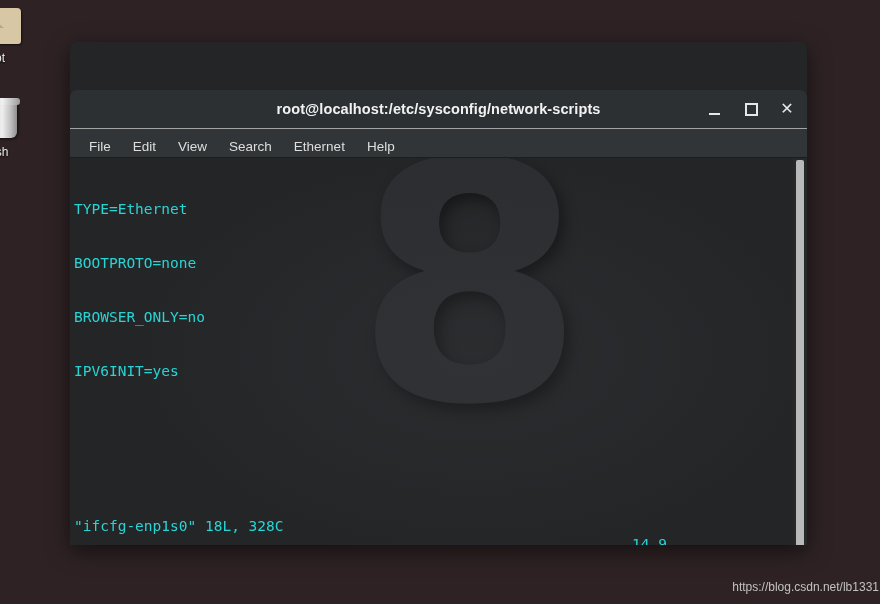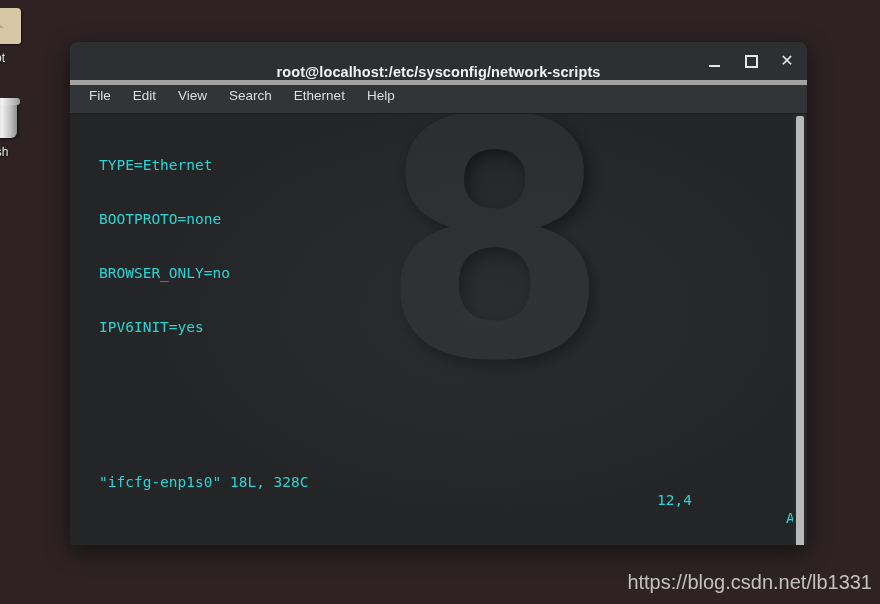--- a/index.html
+++ b/index.html
@@ -101,23 +101,24 @@
     overflow: hidden;
     background: #232527;
   }
 
   #titlebar {
     height: 38px;
     background: #2c3032;
     border-radius: 7px 7px 0 0;
     position: relative;
     display: flex;
-    align-items: flex-end;
+    align-items: center;
     justify-content: center;
-    border-bottom: 5px solid #a3a3a3;
+    border-bottom: 1px solid #a3a3a3;
+    margin-top: 48px;
   }
   #title-text {
     color: #f2f2f2;
     font-size: 14.5px;
     font-weight: bold;
     letter-spacing: .1px;
   }
   #window-controls {
     position: absolute;
     right: 10px; top: 0;
@@ -148,39 +149,38 @@
   .wctl-close {
     font-size: 16px;
     line-height: 1;
     font-family: "DejaVu Sans", sans-serif;
   }
 
   #menubar {
     height: 28px;
     background: #313537;
     display: flex;
-    align-items: flex-start;
+    align-items: flex-end;
     padding-left: 10px;
     gap: 4px;
     border-bottom: 1px solid #1b1d1f;
   }
   .menu-item {
     color: #dedede;
     font-size: 13.5px;
     padding: 3px 9px;
     border-radius: 3px;
     cursor: default;
   }
 
   #term-body {
     position: relative;
     height: 437px;
     background: #232527;
     overflow: hidden;
-    margin-left: 25px;
   }
 
   
   #bg-eight {
     position: absolute;
     left: 285px;
     top: -38px;
     font-family: "DejaVu Sans", sans-serif;
     font-size: 330px;
     font-weight: bold;
@@ -234,24 +234,24 @@
     left: 3px; top: 2px;
     width: 8px;
     height: 433px;
     background: #b9b9b9;
     border-radius: 2px;
   }
 
   
   #watermark {
     position: absolute;
-    right: 8px;
+    right: 1px;
     bottom: 10px;
     color: #cfcfcf;
-    font-size: 20px;
+    font-size: 12px;
     opacity: .92;
     font-family: "Liberation Sans", sans-serif;
   }
 </style>
 </head>
 <body>
 
 <div id="desktop">
 
   <div class="desk-icon" id="icon-home">
@@ -314,21 +314,21 @@
 
         
         
         
         
         
       </div>
 
       <div id="status-line">
         <span id="status-left">"ifcfg-enp1s0" 18L, 328C</span>
-        <span id="status-pos">12,4</span>
+        <span id="status-pos">14,9</span>
         <span id="status-scope">All</span>
       </div>
 
       <div id="scrollbar-track">
         <div id="scrollbar-thumb"></div>
       </div>
     </div>
   </div>
 
   <div id="watermark">https://blog.csdn.net/lb1331</div>

